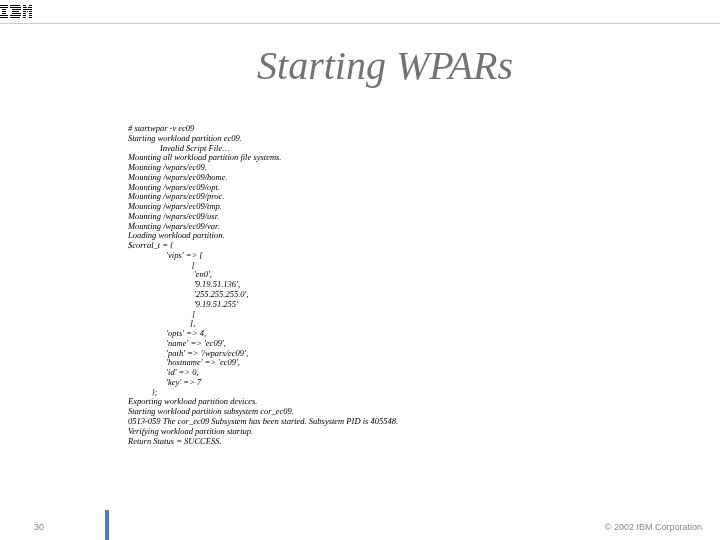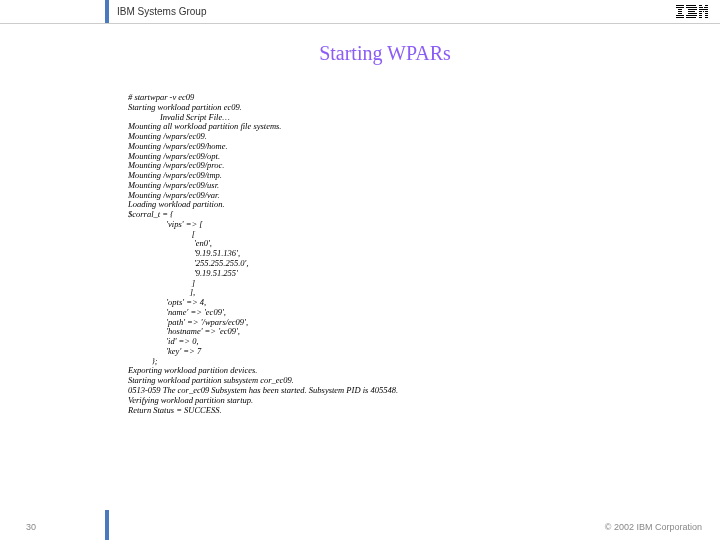--- a/index.html
+++ b/index.html
@@ -37,40 +37,41 @@
       margin-left: 8px;
       font-family: Arial, sans-serif;
     }
     .ibm-logo {
       display: flex;
       flex-direction: column;
       gap: 1px;
     }
     .slide-title {
       font-family: "Times New Roman", Times, serif;
-      font-size: 20px;
-      color: #8b5cf6;
+      font-size: 40px;
+      font-style: italic;
+      color: #737373;
       text-align: center;
       margin-top: 18px;
       margin-left: 50px;
     }
     .content {
       margin-left: 128px;
-      margin-top: 28px;
+      margin-top: 35px;
       font-family: "Times New Roman", Times, serif;
       font-style: italic;
       font-size: 8.5px;
       line-height: 1.15;
       color: #000;
       white-space: pre;
     }
     .footer {
       position: absolute;
       bottom: 8px;
-      left: 0;
+      left: 8px;
       right: 0;
       display: flex;
       align-items: center;
       justify-content: space-between;
       padding: 0 18px 0 26px;
       font-size: 9px;
       color: #666;
     }
     .footer-bar-segment {
       position: absolute;
@@ -86,24 +87,20 @@
     }
     .copyright {
       font-family: Arial, sans-serif;
       color: #888;
     }
   </style>
 </head>
 <body>
 
 <div class="header">
-  <div class="header-left">
-    <div class="header-bar"></div>
-    <div class="header-title">IBM Systems Group</div>
-  </div>
   <div class="ibm-logo">
     <svg width="32" height="13" viewBox="0 0 32 13">
       <g fill="#000">
         <rect x="0" y="0" width="8" height="1"></rect>
           <rect x="0" y="2" width="8" height="1"></rect>
           <rect x="2" y="4" width="4" height="1"></rect>
           <rect x="2" y="6" width="4" height="1"></rect>
           <rect x="2" y="8" width="4" height="1"></rect>
           <rect x="0" y="10" width="8" height="1"></rect>
           <rect x="0" y="12" width="8" height="1"></rect>

